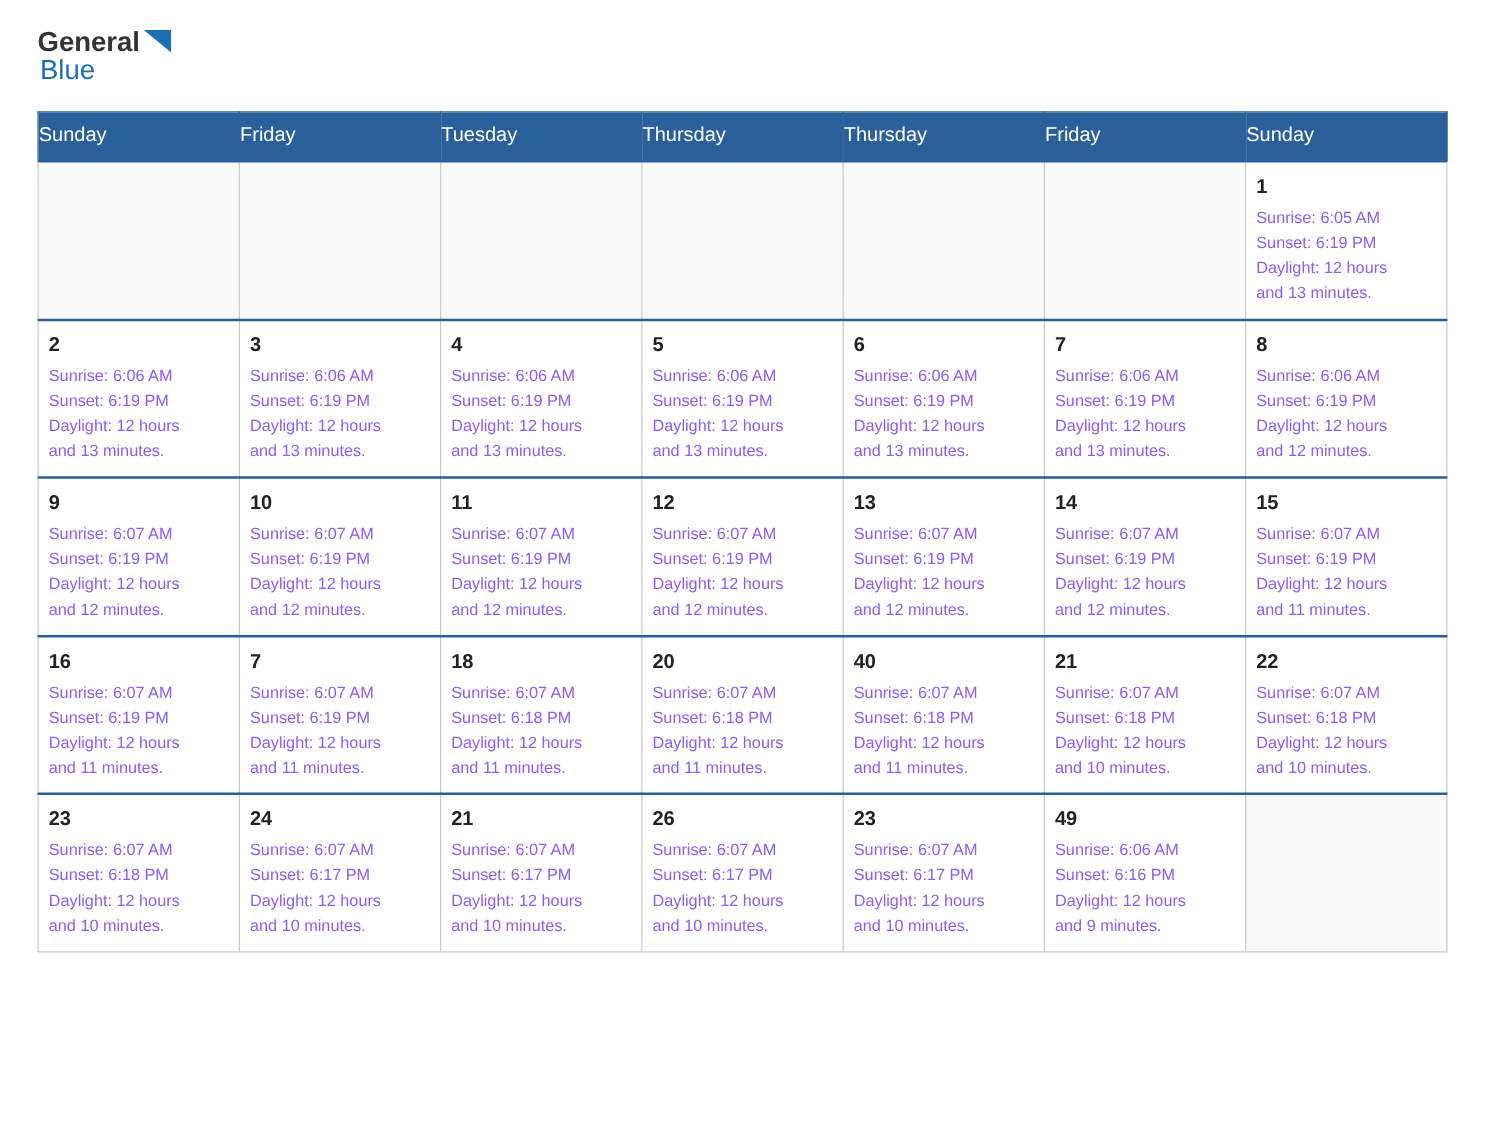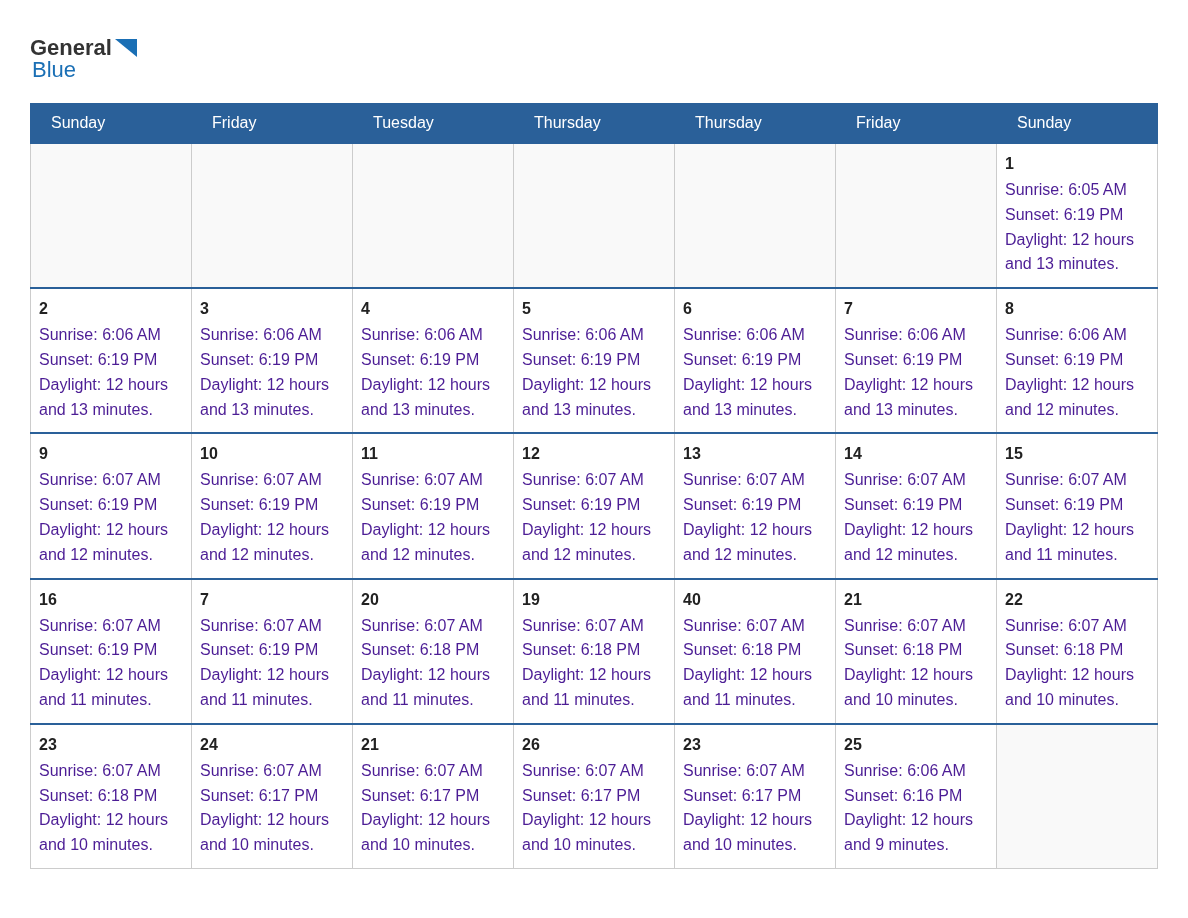--- a/index.html
+++ b/index.html
@@ -8,21 +8,20 @@
       background: #fff;
       padding: 20px 30px;
       width: 1188px;
       min-height: 918px;
     }
     .header {
       display: flex;
       justify-content: space-between;
       align-items: flex-start;
       margin-bottom: 20px;
-      margin-top: 15px;
     }
     .logo {
       display: flex;
       align-items: center;
       gap: 0;
     }
     .logo-text {
       font-size: 22px;
       font-weight: bold;
       color: #333;
@@ -42,21 +41,21 @@
       margin-top: 4px;
     }
     .calendar {
       width: 100%;
       border-collapse: collapse;
       font-size: 13px;
     }
     .calendar thead tr th {
       background-color: #2a6099;
       color: #fff;
-      padding: 10px 20px;
+      padding: 10px 0;
       text-align: left;
       font-size: 16px;
       font-weight: normal;
       border: 1px solid #2a6099;
     }
     .calendar tbody tr td {
       vertical-align: top;
       padding: 8px 8px 10px 8px;
       border: 1px solid #ccc;
       width: 14.28%;
@@ -68,22 +67,22 @@
       border-top: 2px solid #2a6099;
     }
     .day-num {
       font-size: 16px;
       font-weight: bold;
       color: #222;
       display: block;
       margin-bottom: 2px;
     }
     .day-info {
-      font-size: 16px;
-      color: #4c1d95;
+      font-size: 13px;
+      color: #8b5cf6;
       line-height: 1.55;
     }
     .empty-cell {
       background: #f9f9f9;
     }
   </style>
 </head>
 <body>
 
 <div class="header">
@@ -245,34 +244,34 @@
 and 11 minutes.</div>
         </td>
         <td>
           <span class="day-num">7</span>
           <div class="day-info" style="white-space: pre-line;">Sunrise: 6:07 AM
 Sunset: 6:19 PM
 Daylight: 12 hours
 and 11 minutes.</div>
         </td>
         <td>
+          <span class="day-num">18</span>
+          <div class="day-info" style="white-space: pre-line;">Sunrise: 6:07 AM
+Sunset: 6:18 PM
+Daylight: 12 hours
+and 11 minutes.</div>
+        </td>
+        <td>
           <span class="day-num">20</span>
           <div class="day-info" style="white-space: pre-line;">Sunrise: 6:07 AM
 Sunset: 6:18 PM
 Daylight: 12 hours
 and 11 minutes.</div>
         </td>
         <td>
-          <span class="day-num">19</span>
-          <div class="day-info" style="white-space: pre-line;">Sunrise: 6:07 AM
-Sunset: 6:18 PM
-Daylight: 12 hours
-and 11 minutes.</div>
-        </td>
-        <td>
           <span class="day-num">40</span>
           <div class="day-info" style="white-space: pre-line;">Sunrise: 6:07 AM
 Sunset: 6:18 PM
 Daylight: 12 hours
 and 11 minutes.</div>
         </td>
         <td>
           <span class="day-num">21</span>
           <div class="day-info" style="white-space: pre-line;">Sunrise: 6:07 AM
 Sunset: 6:18 PM
@@ -317,21 +316,21 @@
 and 10 minutes.</div>
         </td>
         <td>
           <span class="day-num">23</span>
           <div class="day-info" style="white-space: pre-line;">Sunrise: 6:07 AM
 Sunset: 6:17 PM
 Daylight: 12 hours
 and 10 minutes.</div>
         </td>
         <td>
-          <span class="day-num">25</span>
+          <span class="day-num">49</span>
           <div class="day-info" style="white-space: pre-line;">Sunrise: 6:06 AM
 Sunset: 6:16 PM
 Daylight: 12 hours
 and 9 minutes.</div>
         </td>
         <td class="empty-cell"></td>
       </tr>
     </tbody>
 </table>
 

